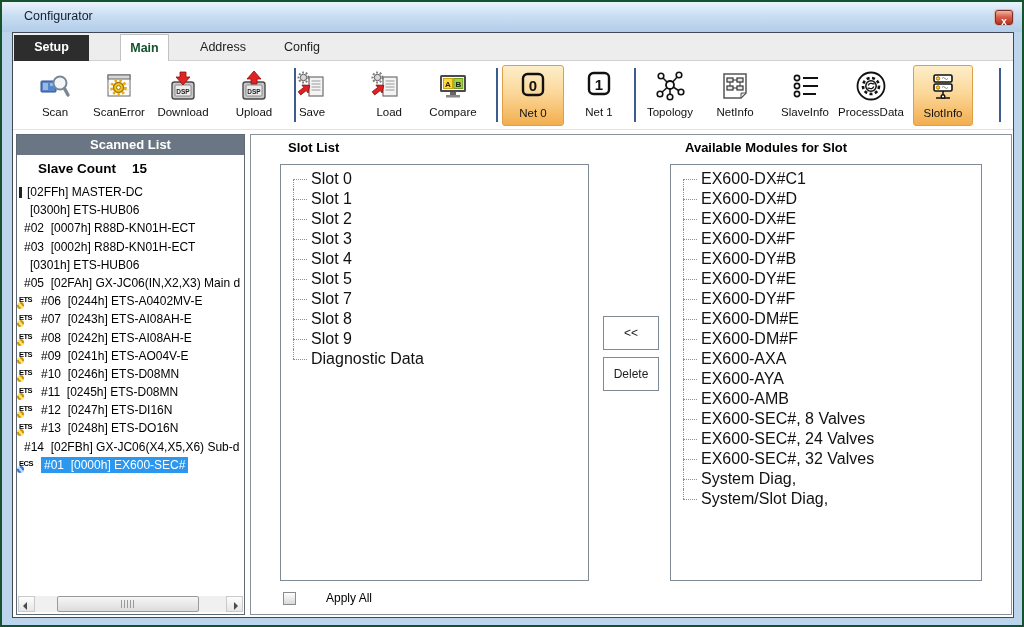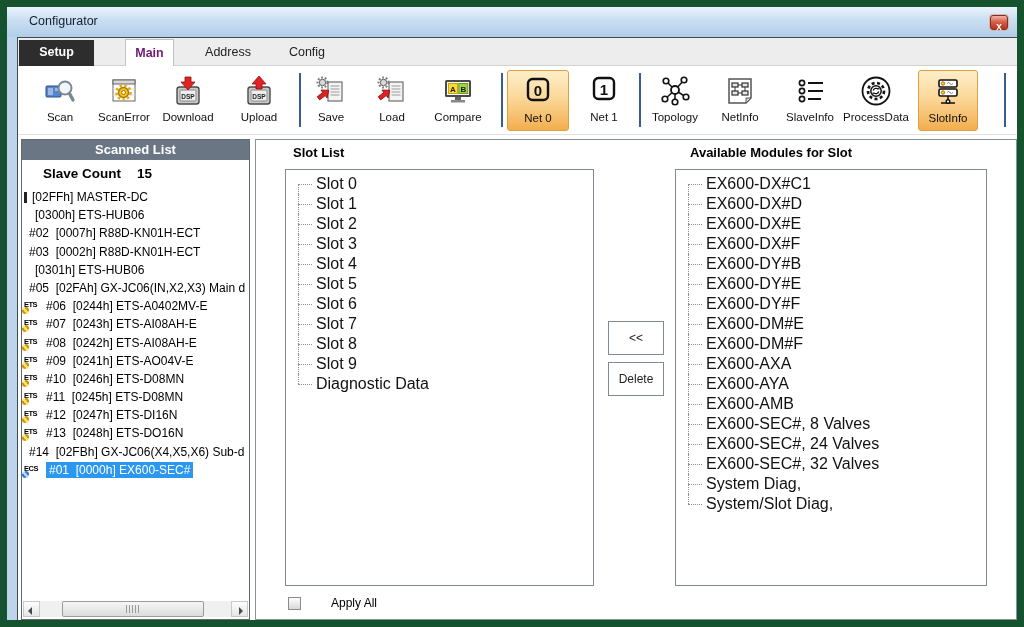--- a/index.html
+++ b/index.html
@@ -1,38 +1,38 @@
 <!DOCTYPE html>
 <html><head>
 <meta charset="utf-8">
 <style>
   * { box-sizing: border-box; margin: 0; padding: 0; }
   body { font-family: "Liberation Sans", sans-serif; background:#888; }
   .window { position:relative; width:1024px; height:627px; background:#bcd4ec;
-            border:7px solid #14532d; overflow:hidden; }
+            border:2px solid #14532d; overflow:hidden; }
   
   .titlebar { position:absolute; left:0; top:0; right:0; height:30px;
               background:linear-gradient(#eaf3fc,#c9def2 45%,#b2cde9); }
   .titlebar .title { position:absolute; left:22px; top:7px; font-size:12.5px; color:#14202e; }
   .close-btn { position:absolute; right:9px; top:8px; width:18px; height:15px;
                background:linear-gradient(#f3b5a5,#d6604d 45%,#b5321f);
                border:1px solid #7e2e22; border-radius:3px; box-shadow:0 0 0 1px #d9b9ae;
                text-align:center; cursor:pointer; }
   .close-btn span { color:#fff; font-size:10px; font-weight:bold; line-height:13px; }
   
   .client { position:absolute; left:10px; top:30px; width:1002px; height:586px;
             background:#fff; border:1px solid #3f4a54; }
   
   .tabstrip { position:absolute; left:0; top:0; right:0; height:28px; background:#ededed;
               border-bottom:1px solid #d2d2d2; }
   .tab { position:absolute; top:2px; height:25px; line-height:25px; text-align:center;
          font-size:12.5px; color:#222; cursor:pointer; }
   .tab.dark { left:1px; width:75px; background:#2d2d2d; color:#fff; font-weight:bold; height:26px; }
   .tab.sel  { left:107px; width:49px; top:1px; height:27px; line-height:27px; background:#fff;
-              border:1px solid #c2c2c2; border-bottom:none; color:#701a75; font-weight:bold; }
+              border:1px solid #c2c2c2; border-bottom:none; color:#14532d; font-weight:bold; }
   .tab.t2 { left:180px; width:60px; }
   .tab.t3 { left:264px; width:50px; }
   
   .toolbar { position:absolute; left:0; top:28px; right:0; height:69px; background:#fff;
              border-bottom:1px solid #e3e3e3; }
   .tb { position:absolute; top:4px; height:61px; display:flex; flex-direction:column;
         align-items:center; justify-content:flex-start; padding-top:3px; cursor:pointer; }
   .tb .tb-ico { height:36px; display:flex; align-items:center; }
   .tb .tb-lbl { font-size:11.5px; color:#111; margin-top:2px; white-space:nowrap; }
   .tb.sel { background:linear-gradient(#fdeec9,#fbd89a 45%,#f2ae4e);
@@ -168,39 +168,39 @@
             <rect x="8" y="15" width="16" height="11" rx="1" fill="#ededed" stroke="#8a8a8a"></rect>
             <text x="16" y="23.5" text-anchor="middle" font-size="6.5" font-weight="bold" fill="#222">DSP</text>
             <path d="M16 1 l7 8 h-4 v5 h-6 v-5 h-4 z" fill="#e02424" stroke="#8e0f0f" stroke-width="0.8"></path>
           </svg>
         </span>
         <span class="tb-lbl">Upload</span>
       </div>
 
       <div class="tsep" style="left:281px;"></div>
 
-      <div class="tb" style="left:290px;width:46px;">
+      <div class="tb" style="left:276px;width:46px;">
         <span class="tb-ico">
           <svg width="32" height="32" viewBox="0 0 32 32">
             <rect x="13" y="7" width="14" height="19" fill="#f4f4f4" stroke="#6f6f6f" stroke-width="1.2"></rect>
             <line x1="15.5" y1="11" x2="24.5" y2="11" stroke="#9a9a9a"></line>
             <line x1="15.5" y1="14" x2="24.5" y2="14" stroke="#9a9a9a"></line>
             <line x1="15.5" y1="17" x2="24.5" y2="17" stroke="#9a9a9a"></line>
             <line x1="15.5" y1="20" x2="24.5" y2="20" stroke="#9a9a9a"></line>
             <circle cx="7.5" cy="7.5" r="5" fill="none" stroke="#7a7a7a" stroke-width="2" stroke-dasharray="1.8 1.8"></circle>
             <circle cx="7.5" cy="7.5" r="3.2" fill="#d9d9d9" stroke="#5a5a5a"></circle>
             <g transform="rotate(-38 9 19)">
               <path d="M2 17 h7 v-3 l6 5 -6 5 v-3 h-7 z" fill="#dd2222" stroke="#8e0f0f" stroke-width="0.8"></path>
             </g>
           </svg>
         </span>
         <span class="tb-lbl">Save</span>
       </div>
 
-      <div class="tb" style="left:351px;width:46px;">
+      <div class="tb" style="left:343px;width:46px;align-items:flex-end;">
         <span class="tb-ico">
           <svg width="32" height="32" viewBox="0 0 32 32">
             <rect x="13" y="7" width="14" height="19" fill="#f4f4f4" stroke="#6f6f6f" stroke-width="1.2"></rect>
             <line x1="15.5" y1="11" x2="24.5" y2="11" stroke="#9a9a9a"></line>
             <line x1="15.5" y1="14" x2="24.5" y2="14" stroke="#9a9a9a"></line>
             <line x1="15.5" y1="17" x2="24.5" y2="17" stroke="#9a9a9a"></line>
             <line x1="15.5" y1="20" x2="24.5" y2="20" stroke="#9a9a9a"></line>
             <circle cx="7.5" cy="7.5" r="5" fill="none" stroke="#7a7a7a" stroke-width="2" stroke-dasharray="1.8 1.8"></circle>
             <circle cx="7.5" cy="7.5" r="3.2" fill="#d9d9d9" stroke="#5a5a5a"></circle>
             <g transform="rotate(-38 9 19)">
@@ -388,21 +388,20 @@
       <div class="box-title mod-title">Available Modules for Slot</div>
 
       <div class="tree-box slot-box">
         <ul class="tree">
             <li>Slot 0</li>
             <li>Slot 1</li>
             <li>Slot 2</li>
             <li>Slot 3</li>
             <li>Slot 4</li>
             <li>Slot 5</li>
-            <li>Slot 6</li>
             <li>Slot 7</li>
             <li>Slot 8</li>
             <li>Slot 9</li>
             <li>Diagnostic Data</li>
           </ul>
       </div>
 
       <button class="mid-btn b1">&lt;&lt;</button>
       <button class="mid-btn b2">Delete</button>
 

